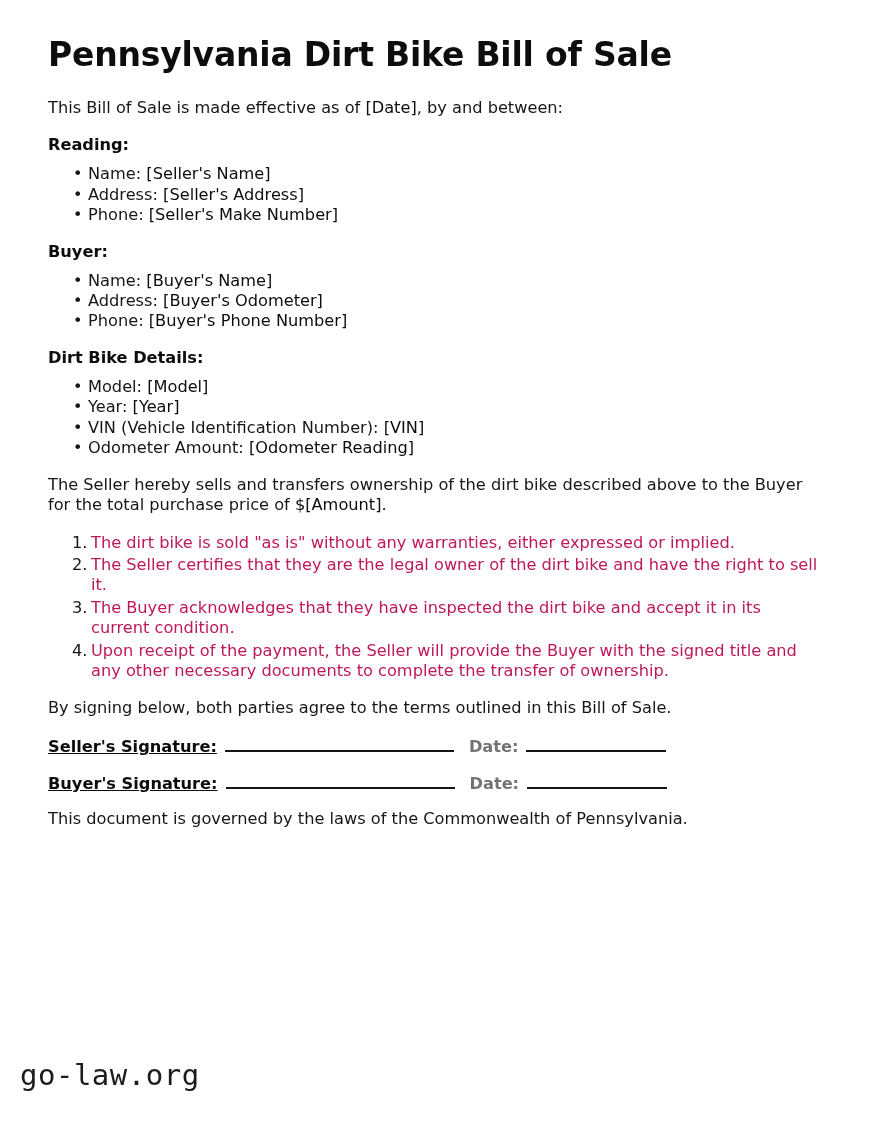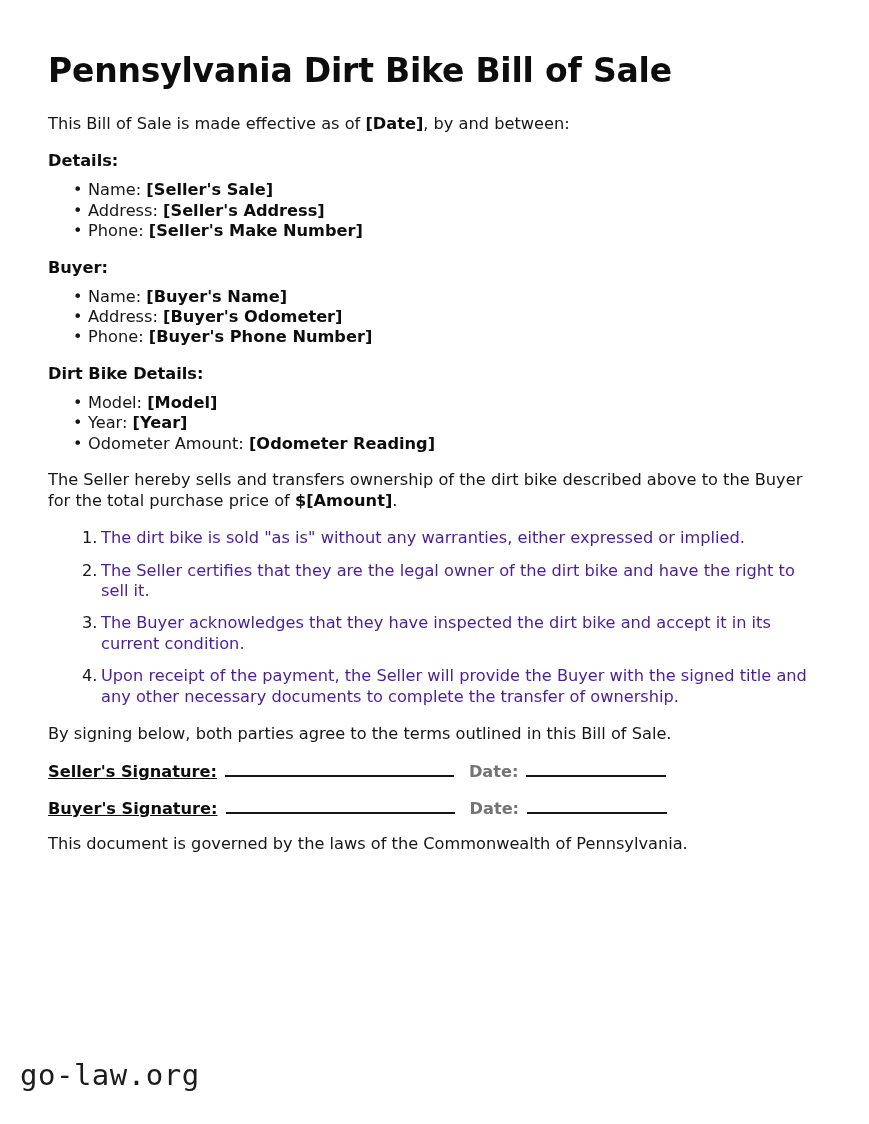--- a/index.html
+++ b/index.html
@@ -20,21 +20,21 @@
     position: absolute;
     left: 0; top: 0;
     width: 869px;
     height: 1124px;
     background: #ffffff;
     box-sizing: border-box;
   }
   .content {
     position: absolute;
     left: 48px;
-    top: 52px;
+    top: 36px;
     width: 773px;
   }
 
   h1.doc-title {
     font-size: 33px;
     font-weight: bold;
     letter-spacing: -0.2px;
     line-height: 1.18;
     margin: 0 0 23px 0;
     color: #0d0d0d;
@@ -86,37 +86,37 @@
     margin: 0 0 17px 0;
     padding: 0;
     counter-reset: term;
   }
   ol.terms > li {
     position: relative;
     counter-increment: term;
     font-size: 16.2px;
     line-height: 20.4px;
     padding-left: 41px;
-    margin: 12px;
-    color: #4c1d95;
+    margin: 2px;
+    color: #be185d;
   }
   ol.terms > li::before {
     content: counter(term) ".";
     position: absolute;
     left: 22px;
     top: 0;
     width: 20px;
     text-align: left;
     font-size: 16.2px;
     line-height: 20.4px;
     color: #161616;
   }
 
   b, .b {
-    font-weight: bold;
+    font-weight: normal;
     color: #0d0d0d;
   }
 
   .sig-block {
     margin: 0 0 14px 0;
   }
   .sig-row {
     display: flex;
     align-items: baseline;
     font-size: 16.2px;
@@ -160,38 +160,39 @@
 </head>
 <body>
 
 <div class="page">
   <div class="content">
 
     <h1 class="doc-title">Pennsylvania Dirt Bike Bill of Sale</h1>
 
     <p class="para"><span>This Bill of Sale is made effective as of </span><b>[Date]</b><span>, by and between:</span></p>
 
-    <h2 class="section-head">Details:</h2>
+    <h2 class="section-head">Reading:</h2>
     <ul class="bullets">
-      <li><span>Name: </span><b>[Seller's Sale]</b></li>
+      <li><span>Name: </span><b>[Seller's Name]</b></li>
       <li><span>Address: </span><b>[Seller's Address]</b></li>
       <li><span>Phone: </span><b>[Seller's Make Number]</b></li>
     </ul>
 
     <h2 class="section-head">Buyer:</h2>
     <ul class="bullets">
       <li><span>Name: </span><b>[Buyer's Name]</b></li>
       <li><span>Address: </span><b>[Buyer's Odometer]</b></li>
       <li><span>Phone: </span><b>[Buyer's Phone Number]</b></li>
     </ul>
 
     <h2 class="section-head">Dirt Bike Details:</h2>
     <ul class="bullets">
       <li><span>Model: </span><b>[Model]</b></li>
       <li><span>Year: </span><b>[Year]</b></li>
+      <li><span>VIN (Vehicle Identification Number): </span><b>[VIN]</b></li>
       <li><span>Odometer Amount: </span><b>[Odometer Reading]</b></li>
     </ul>
 
     <p class="para"><span>The Seller hereby sells and transfers ownership of the dirt bike described above to the Buyer for the total purchase price of </span><b>$[Amount]</b><span>.</span></p>
 
 
     <ol class="terms">
       <li>The dirt bike is sold "as is" without any warranties, either expressed or implied.</li>
       <li>The Seller certifies that they are the legal owner of the dirt bike and have the right to sell it.</li>
       <li>The Buyer acknowledges that they have inspected the dirt bike and accept it in its current condition.</li>

